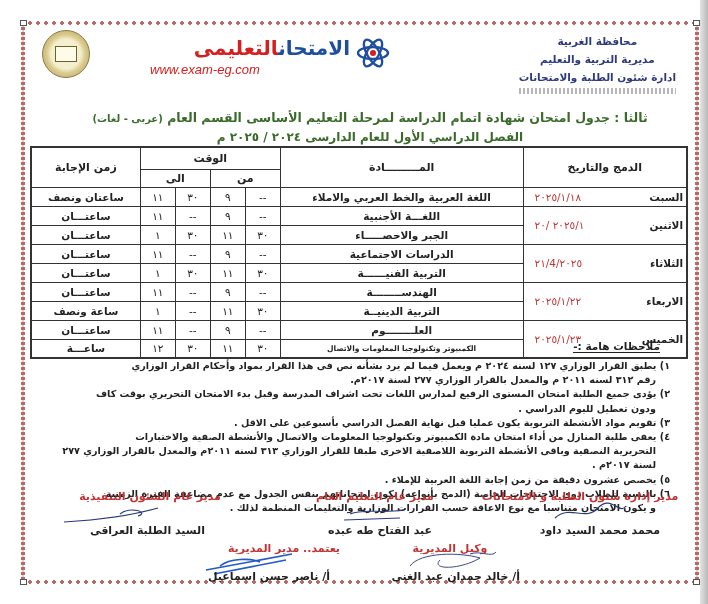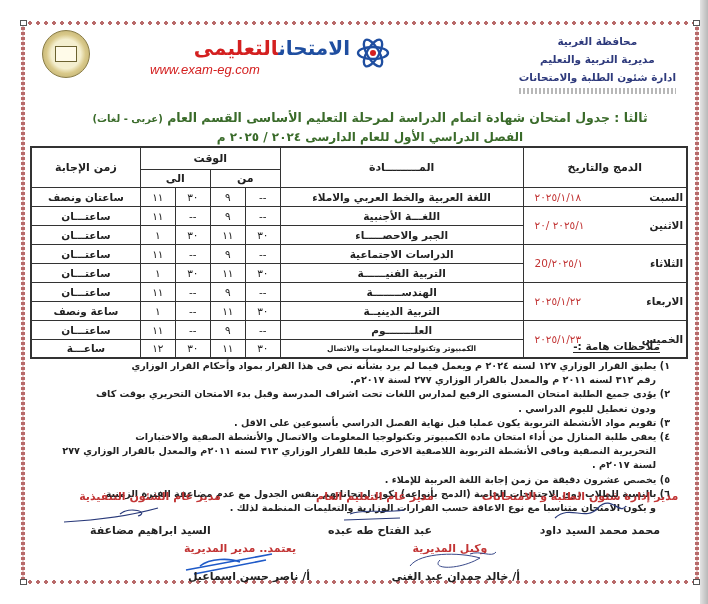--- a/index.html
+++ b/index.html
@@ -161,21 +161,21 @@
         <tr>
           <td>الجبر والاحصـــــاء</td>
           <td class="num">٣٠</td>
           <td class="num">١١</td>
           <td class="num">٣٠</td>
           <td class="num">١</td>
           <td>ساعتـــان</td>
         </tr>
 
         <tr>
-          <td class="day" rowspan="2"><span>الثلاثاء</span><span class="date">٢٠٢٥/١/20</span></td>
+          <td class="day" rowspan="2"><span>الثلاثاء</span><span class="date">٢٠٢٥/4/٢١</span></td>
           <td>الدراسات الاجتماعية</td>
           <td class="num">--</td>
           <td class="num">٩</td>
           <td class="num">--</td>
           <td class="num">١١</td>
           <td>ساعتـــان</td>
         </tr>
         <tr>
           <td>التربية الفنيــــــة</td>
           <td class="num">٣٠</td>
@@ -246,30 +246,30 @@
     <svg class="scribble" style="right:50px; top:12px;" width="70" height="22">
         <path d="M4 18 L60 16 M10 12 C25 6, 40 12, 64 8" fill="none" stroke="#2a3a7a" stroke-width="1.1"></path>
       </svg>
     <div class="name" style="right:28px; top:34px;">عبد الفتاح طه عبده</div>
   </div>
   <div class="sig" style="left:30px; top:470px; width:200px; height:50px;">
     <div class="role">مدير عام الشئون التنفيذية</div>
     <svg class="scribble" style="left:10px; top:12px;" width="120" height="24">
         <path d="M4 20 C40 18, 70 14, 98 6 M60 12 C70 4, 90 10, 78 14" fill="none" stroke="#2a3a7a" stroke-width="1.2"></path>
       </svg>
-    <div class="name" style="left:40px; top:34px;">السيد ابراهيم مضاعفة</div>
+    <div class="name" style="left:40px; top:34px;">السيد الطلبة العراقى</div>
   </div>
 
   <div class="sig" style="right:170px; top:522px; width:160px; height:40px;">
     <div class="role">وكيل المديرية</div>
     <svg class="scribble" style="right:30px; top:6px;" width="100" height="26">
         <path d="M10 18 C20 4, 60 4, 80 10 C60 22, 30 22, 40 12 M70 6 C80 2, 92 10, 96 4" fill="none" stroke="#3a4a8a" stroke-width="1"></path>
       </svg>
     <div class="name" style="right:10px; top:28px;">أ/ خالد حمدان عبد الغنى</div>
   </div>
-  <div class="sig" style="right:380px; top:522px; width:160px; height:40px;">
+  <div class="sig" style="right:360px; top:522px; width:160px; height:40px;text-align:right;">
     <div class="role">يعتمد.. مدير المديرية</div>
     <svg class="scribble" style="right:40px; top:6px;" width="100" height="30">
         <path d="M6 22 L92 6 M20 18 C30 10, 50 10, 60 14 M14 26 L86 12" fill="none" stroke="#1f5ac8" stroke-width="1.6"></path>
       </svg>
     <div class="name" style="right:10px; top:28px;">أ/ ناصر حسن اسماعيل</div>
   </div>
 </div>
 
 </body></html>

